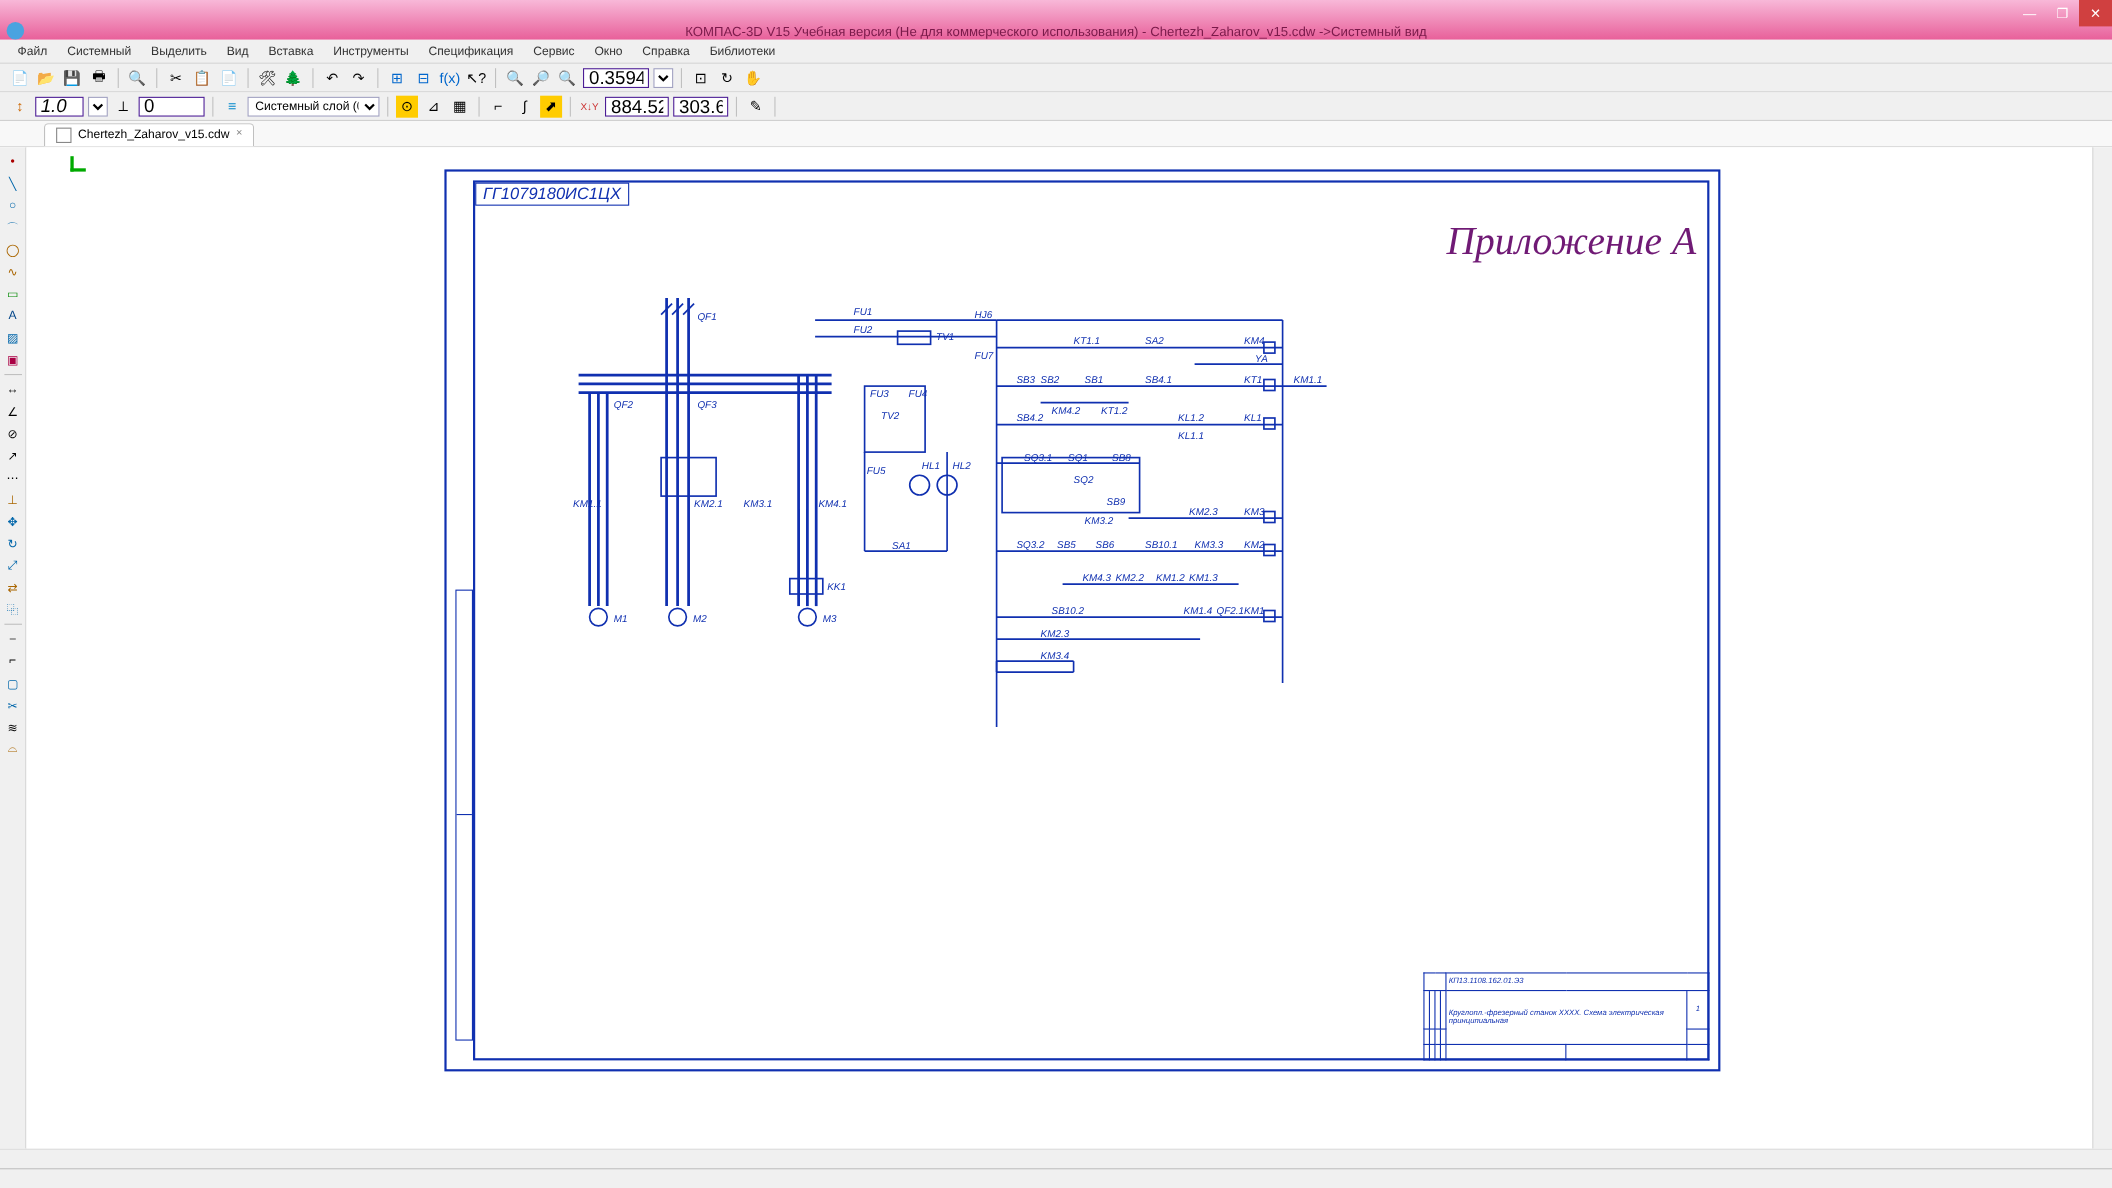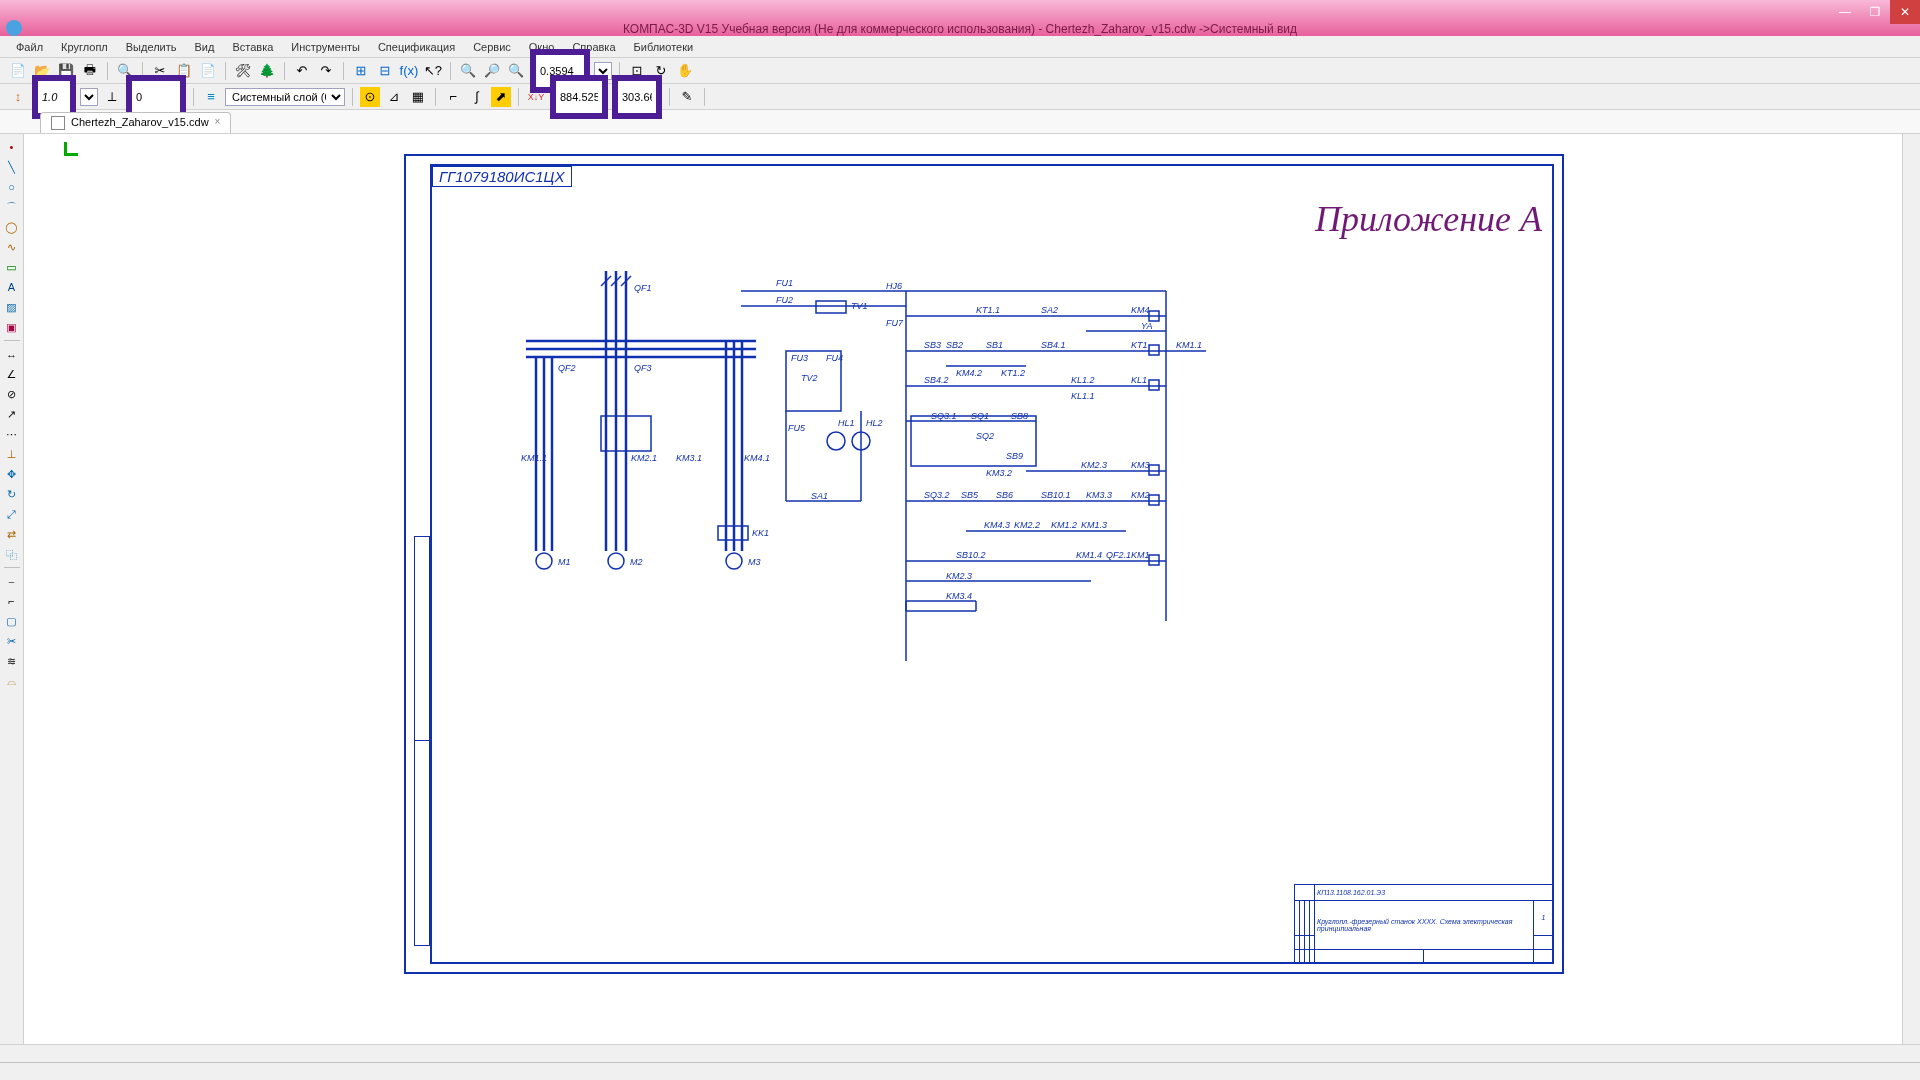--- a/index.html
+++ b/index.html
@@ -11,21 +11,21 @@
 .window-controls { position: absolute; right: 0; top: 0; display: flex; }
 .win-btn { width: 30px; height: 24px; display: flex; align-items: center; justify-content: center; color: #fff; font-size: 12px; }
 .win-btn.close { background: #d04040; }
 
 .menubar { height: 22px; background: #f0f0f0; border-bottom: 1px solid #d0d0d0; display: flex; align-items: center; padding-left: 8px; gap: 2px; }
 .menu-item { padding: 2px 8px; color: #333; cursor: pointer; }
 
 .toolbar { height: 26px; background: #f0f0f0; border-bottom: 1px solid #d0d0d0; display: flex; align-items: center; padding-left: 8px; gap: 4px; }
 .tb-btn { width: 20px; height: 20px; border: 1px solid transparent; display: flex; align-items: center; justify-content: center; font-size: 13px; cursor: pointer; }
 .tb-sep { width: 1px; height: 18px; background: #c0c0c0; margin: 0 3px; }
-.tb-input { width: 60px; height: 18px; border: 6px solid #4c1d95; background: #fff; padding: 16px 4px; font-size: 11px; }
+.tb-input { width: 60px; height: 18px; border: 1px solid #4c1d95; background: #fff; padding: 0 4px; font-size: 17px; }
 .tb-combo { height: 18px; border: 1px solid #a0a0c0; background: #fff; padding: 0 2px; font-size: 11px; }
 
 .doc-tab-bar { height: 24px; background: #f8f8f8; border-bottom: 1px solid #d0d0d0; display: flex; align-items: flex-end; padding-left: 40px; }
 .doc-tab { background: #fff; border: 1px solid #c0c0c0; border-bottom: none; padding: 3px 10px; display: flex; align-items: flex-start; gap: 6px; border-radius: 4px 4px 0 0; }
 .doc-tab-icon { width: 14px; height: 14px; background: #fff; border: 1px solid #888; }
 .doc-tab-close { color: #888; cursor: pointer; font-size: 10px; }
 
 .workspace { position: relative; height: 910px; background: #fff; display: flex; }
 .left-toolbar { width: 24px; background: #f0f0f0; border-right: 1px solid #d0d0d0; display: flex; flex-direction: column; padding-top: 4px; gap: 2px; align-items: center; }
 .lt-btn { width: 18px; height: 18px; display: flex; align-items: center; justify-content: center; font-size: 11px; cursor: pointer; }
@@ -65,21 +65,21 @@
   <div class="titlebar-text">КОМПАС-3D V15 Учебная версия (Не для коммерческого использования) - Chertezh_Zaharov_v15.cdw -&gt;Системный вид</div>
   <div class="window-controls">
     <div class="win-btn">—</div>
     <div class="win-btn">❐</div>
     <div class="win-btn close">✕</div>
   </div>
 </div>
 
 <div class="menubar">
   <div class="menu-item">Файл</div>
-  <div class="menu-item">Круглопл</div>
+  <div class="menu-item">Системный</div>
   <div class="menu-item">Выделить</div>
   <div class="menu-item">Вид</div>
   <div class="menu-item">Вставка</div>
   <div class="menu-item">Инструменты</div>
   <div class="menu-item">Спецификация</div>
   <div class="menu-item">Сервис</div>
   <div class="menu-item">Окно</div>
   <div class="menu-item">Справка</div>
   <div class="menu-item">Библиотеки</div>
 </div>

